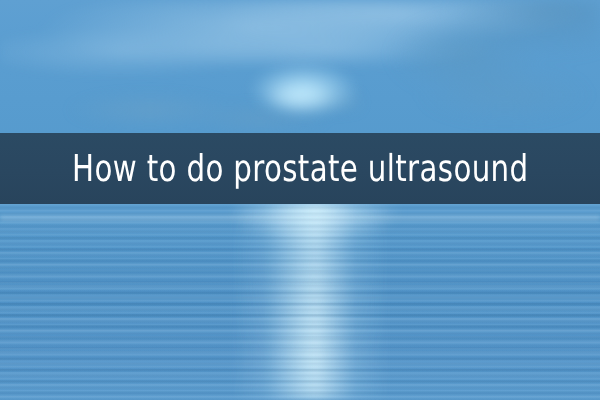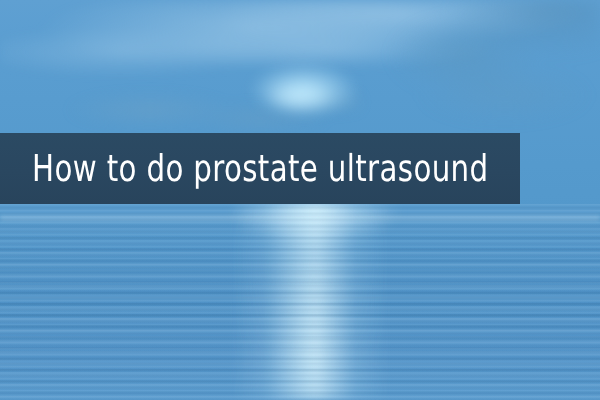--- a/index.html
+++ b/index.html
@@ -156,21 +156,21 @@
     );
     -webkit-mask-image: linear-gradient(180deg, rgba(0,0,0,0) 0%, rgba(0,0,0,0.5) 18%, rgba(0,0,0,1) 45%, rgba(0,0,0,0.85) 80%, rgba(0,0,0,0.45) 100%);
     mask-image: linear-gradient(180deg, rgba(0,0,0,0) 0%, rgba(0,0,0,0.5) 18%, rgba(0,0,0,1) 45%, rgba(0,0,0,0.85) 80%, rgba(0,0,0,0.45) 100%);
   }
 
   
   .title-banner {
     position: absolute;
     left: 0;
     top: 133px;
-    width: 520px;
+    width: 600px;
     height: 71px;
     background: linear-gradient(180deg, #2b4a63 0%, #2a4760 55%, #28445c 100%);
     display: flex;
     align-items: center;
     justify-content: center;
   }
   .title-text {
     color: #ffffff;
     font-family: "Liberation Sans Narrow", "DejaVu Sans Condensed", "Liberation Sans", sans-serif;
     font-size: 37px;

